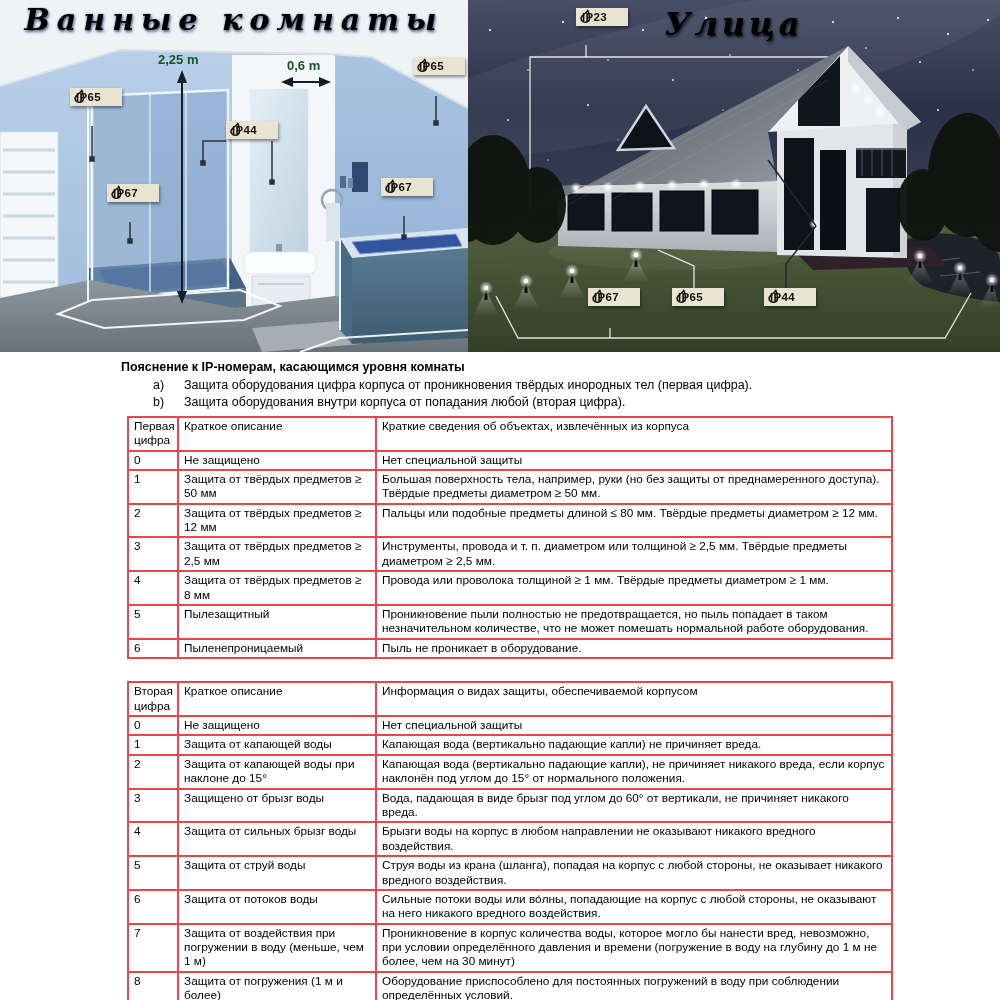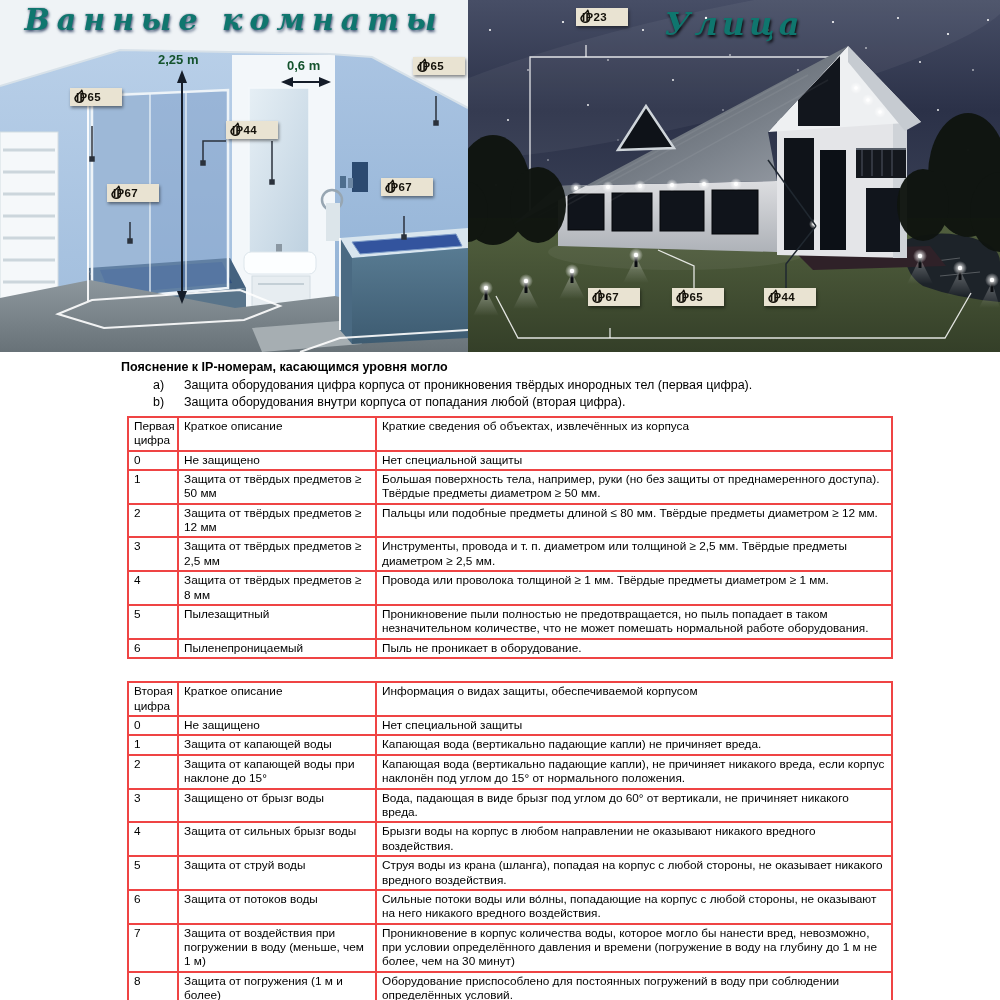--- a/index.html
+++ b/index.html
@@ -7,21 +7,21 @@
   .page{width:1000px;position:relative;}
 
   
   .scenes{display:flex;width:1000px;height:352px;overflow:hidden;}
   .scene{position:relative;height:352px;}
   .scene.left{width:468px;}
   .scene.right{width:532px;}
   .scene svg{position:absolute;left:0;top:0;display:block;}
   .scene-title{position:absolute;top:2px;left:0;width:100%;text-align:center;
     font-family:"DejaVu Serif",serif;font-style:italic;font-weight:bold;
-    color:#0f766e;letter-spacing:7px;font-size:30px;
+    color:#000000;letter-spacing:7px;font-size:30px;
     text-shadow:1px 2px 3px rgba(40,60,95,.8),0 0 2px rgba(40,60,95,.5);}
   .scene.right .scene-title{font-size:32px;letter-spacing:4px;top:5px;
     text-shadow:1px 2px 3px rgba(0,0,0,.9);}
 
   .ip-badge{position:absolute;width:46px;background:#e9e3d2;
     box-shadow:1px 2px 3px rgba(0,0,0,.45);padding:3px 0 3px 6px;z-index:5;}
   .ip-badge .drop{display:block;margin:0 0 1px 1px;}
   .ip-label{font-size:11.5px;font-weight:bold;letter-spacing:.3px;color:#14110a;
     font-family:"Liberation Sans",sans-serif;}
 
@@ -402,21 +402,21 @@
       <div class="ip-badge" style="left:296px;top:288px;">
         <svg class="drop" width="16" height="18" viewBox="0 0 20 22">
             <path d="M13.5 2.5 C 12 6.5, 5.5 8, 5 12.5 a5.4 5.4 0 0 0 10.6 1 C 16 9, 14.5 6, 13.5 2.5 Z" fill="none" stroke="#14110a" stroke-width="1.9" stroke-linejoin="round"></path>
           </svg>
         <div class="ip-label">IP44</div>
       </div>
     </div>
   </div>
 
   <div class="explanation">
-    <div class="exp-heading">Пояснение к IP-номерам, касающимся уровня могло</div>
+    <div class="exp-heading">Пояснение к IP-номерам, касающимся уровня комнаты</div>
     <div class="exp-item">
       <span class="marker">a)</span>
       <span class="text">Защита оборудования цифра корпуса от проникновения твёрдых инородных тел (первая цифра).</span>
     </div>
     <div class="exp-item">
       <span class="marker">b)</span>
       <span class="text">Защита оборудования внутри корпуса от попадания любой (вторая цифра).</span>
     </div>
   </div>
 

